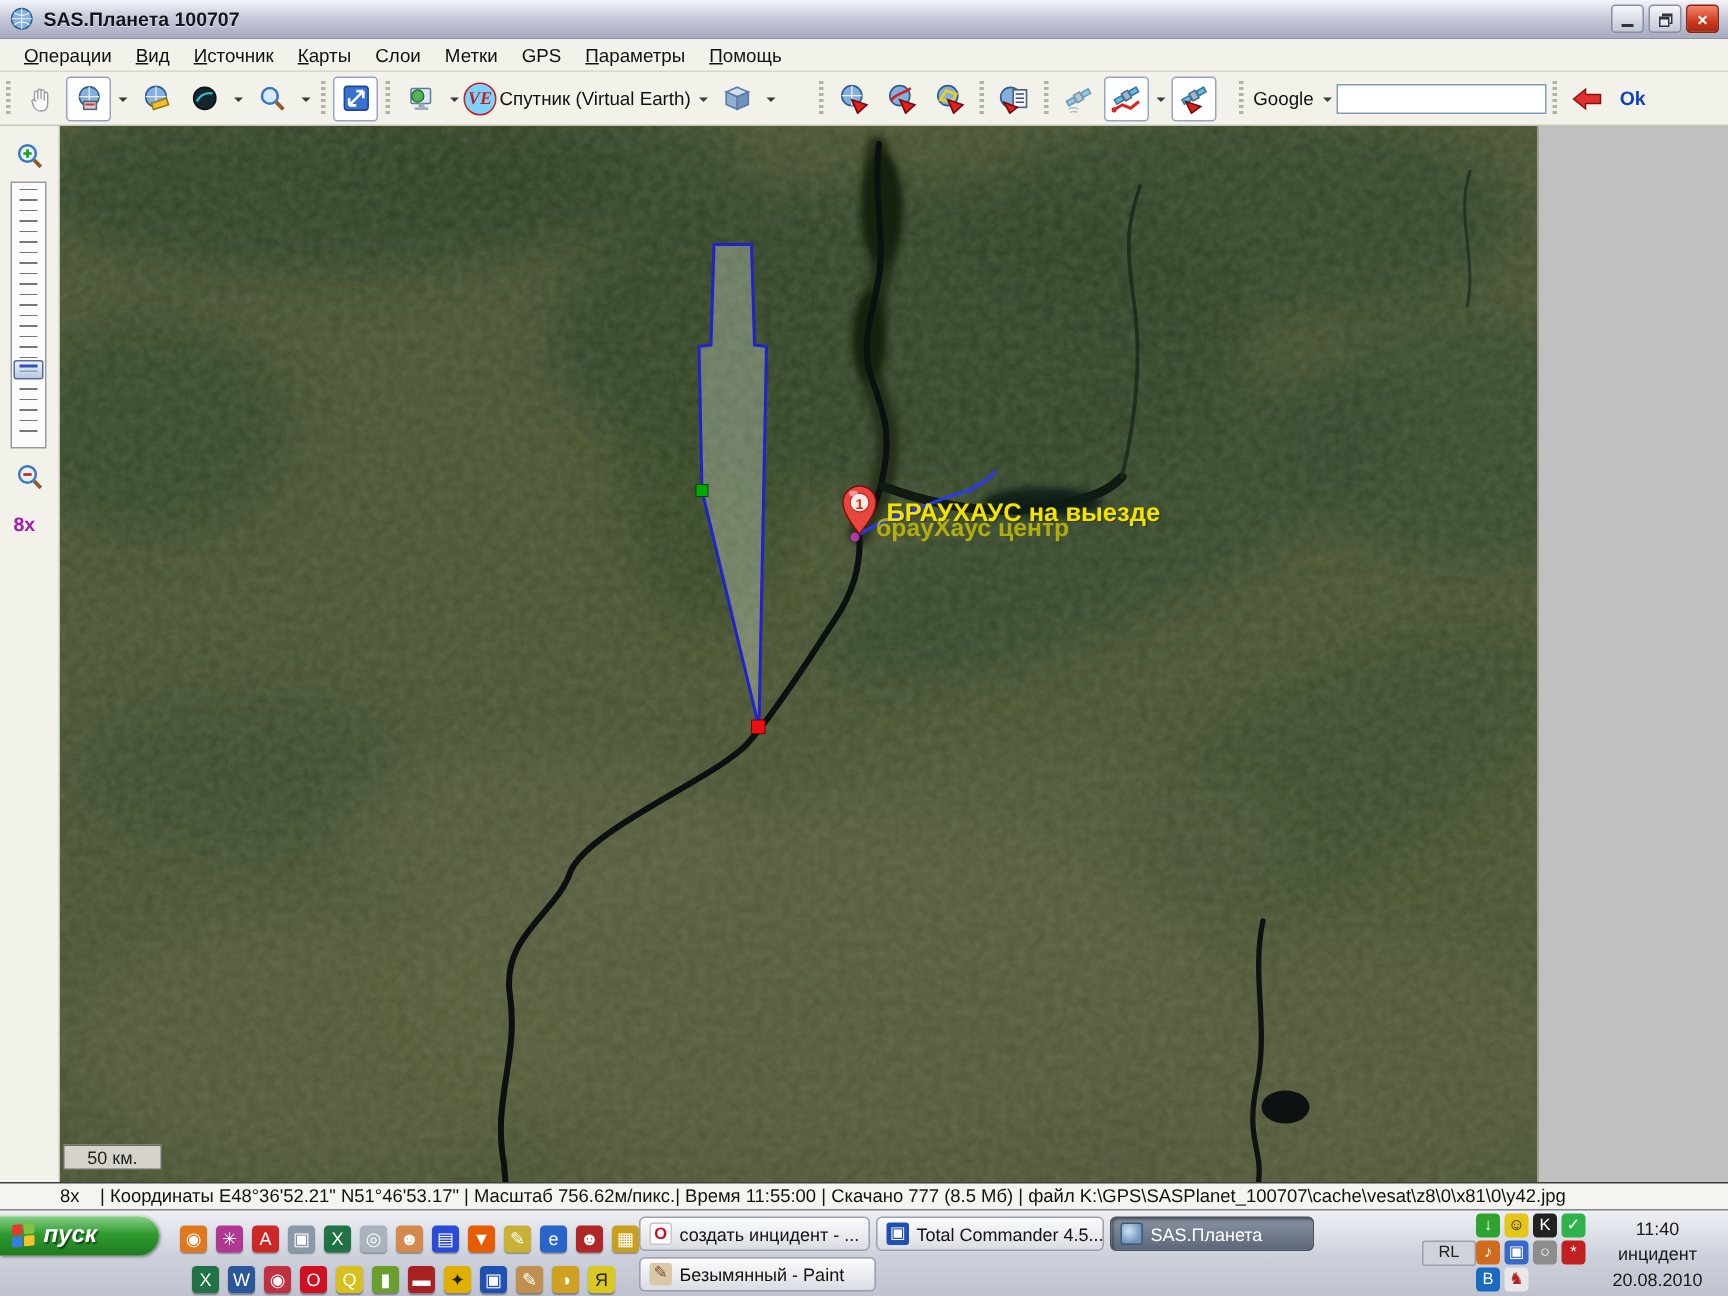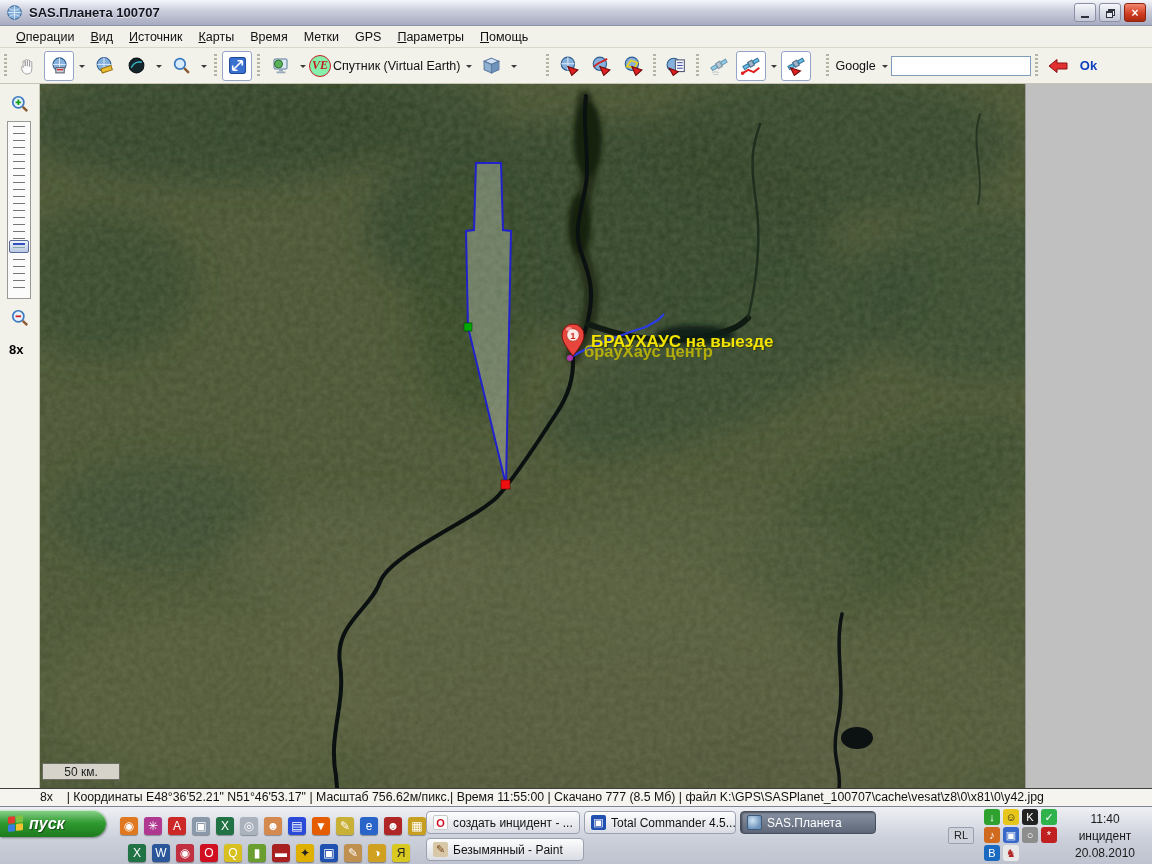--- a/index.html
+++ b/index.html
@@ -29,41 +29,41 @@
 
   
   .toolbar{position:absolute;left:0;top:48px;width:1152px;height:36px;background:#f2f1ea;
     border-bottom:1px solid #c9c6b8;display:flex;align-items:center;box-sizing:border-box;}
   .grip{width:3px;height:24px;margin:0 4px;background:repeating-linear-gradient(180deg,#b5b2a4 0 2px,transparent 2px 4px);}
   .tbtn{height:28px;min-width:28px;display:flex;align-items:center;justify-content:center;border-radius:3px;margin:0 1px;border:1px solid transparent;}
   .tbtn.checked{background:#fff;border:1px solid #96a4c8;}
   .caret{width:0;height:0;border:3.5px solid transparent;border-top-color:#3a3a3a;margin:5px 3px 0 4px;}
   .tlabel{font-size:12.5px;color:#111;margin:0 2px;}
   .ve{font-family:"Liberation Serif",serif;font-weight:bold;font-style:italic;color:#c41f1f;font-size:12px;
-      border:1.5px solid #c41f1f;border-radius:50%;width:20px;height:20px;display:flex;align-items:center;justify-content:center;background:#86efac;}
+      border:1.5px solid #c41f1f;border-radius:50%;width:20px;height:20px;display:flex;align-items:center;justify-content:center;background:#7dd3fc;}
   .search-box{width:140px;height:20px;border:1px solid #7f9db9;background:#fff;font-size:12px;padding:0 4px;box-sizing:border-box;}
   .ok-label{font-weight:bold;font-size:13px;color:#1040c0;margin:0 6px;}
 
   
   .main{position:absolute;left:0;top:84px;width:1152px;height:704px;}
   .sidebar{position:absolute;left:0;top:0;width:40px;height:704px;background:#f2f1ea;border-right:1px solid #c9c6b8;box-sizing:border-box;}
   .zoombtn{position:absolute;left:8px;width:24px;height:24px;display:flex;align-items:center;justify-content:center;}
   .slider{position:absolute;left:7px;top:37px;width:24px;height:178px;border:1px solid #999;background:#fbfbfb;box-sizing:border-box;}
   .ticks{position:absolute;left:5px;top:4px;width:12px;height:168px;
     background:repeating-linear-gradient(180deg,#777 0 1px,transparent 1px 7px);}
   .thumb{position:absolute;left:1px;top:118px;width:20px;height:13px;border:1px solid #5a6a9a;border-radius:2px;
     background:linear-gradient(#eef2fa,#b9c7e2);box-sizing:border-box;}
   .thumb i{display:block;height:2px;margin:2px 3px 0 3px;background:#3050c0;}
   .thumb i+i{background:#8aa;height:1px;}
-  .zoom-scale{position:absolute;left:9px;top:258px;font-weight:bold;font-size:13px;color:#000000;}
+  .zoom-scale{position:absolute;left:9px;top:258px;font-weight:bold;font-size:13px;color:#a21caf;}
 
   .map{position:absolute;left:40px;top:0;width:985px;height:704px;overflow:hidden;background:#47502f;}
   .map svg{display:block;}
   .map text{font-family:"Liberation Sans",sans-serif;}
-  .scalebar{position:absolute;left:2px;top:679px;width:78px;height:17px;background:#d6d3ca;border:1px solid #6d6d66;
+  .scalebar{position:absolute;left:2px;top:679px;width:66px;height:17px;background:#d6d3ca;border:1px solid #6d6d66;
     box-sizing:border-box;font-size:12px;color:#222;display:flex;align-items:center;justify-content:center;}
   .gray-panel{position:absolute;left:1025px;top:0;width:127px;height:704px;background:#c0c0c0;border-left:1px solid #9a9a9a;box-sizing:border-box;}
 
   
   .statusbar{position:absolute;left:0;top:788px;width:1152px;height:18px;background:#f5f4ee;border-top:1px solid #3f3f3f;
     box-sizing:border-box;font-size:12.3px;color:#111;line-height:17px;padding-left:40px;white-space:pre;overflow:hidden;}
 
   
   .taskbar{position:absolute;left:0;top:806px;width:1152px;height:58px;
     background:linear-gradient(#eef0f5,#ccd0da 55%,#bfc3cf);border-top:1px solid #7f8495;box-sizing:border-box;}
@@ -85,21 +85,21 @@
     background:linear-gradient(#fdfdfe,#d9dce3);display:flex;align-items:center;padding:0 6px;box-sizing:border-box;
     font-size:12px;color:#111;white-space:nowrap;overflow:hidden;}
   .taskbtn.active{background:linear-gradient(#8a93a3,#5e6778);border-color:#49505f;color:#fff;
     box-shadow:inset 1px 1px 2px rgba(0,0,0,.45);}
   .tb-ico{width:15px;height:15px;border-radius:2px;margin-right:5px;font-size:11px;line-height:15px;text-align:center;color:#fff;flex:0 0 15px;}
   .tb-ico.opera{background:#fff;color:#d01020;font-weight:bold;border:1px solid #c8c8c8;box-sizing:border-box;}
   .tb-ico.tc{background:#2050b0;}
   .tb-ico.sas{background:radial-gradient(circle at 35% 35%,#cfe4f4,#6f94bc 70%);border:1px solid #3c5a7c;box-sizing:border-box;}
   .tb-ico.paint{background:#d8c8a8;color:#7a4a20;}
 
-  .lang-ind{position:absolute;left:948px;top:20px;width:26px;height:17px;background:#ced2da;border:1px solid #9aa0af;
+  .lang-ind{position:absolute;left:948px;top:20px;width:36px;height:17px;background:#ced2da;border:1px solid #9aa0af;
     box-sizing:border-box;font-size:11px;color:#222;text-align:center;line-height:15px;border-radius:2px;}
   .tray{position:absolute;left:984px;top:2px;}
   .trayrow{display:flex;gap:3px;margin-bottom:2px;}
   .tray-ico{width:16px;height:16px;border-radius:3px;color:#fff;font-size:11px;line-height:16px;text-align:center;overflow:hidden;}
   .clock{position:absolute;left:1062px;top:4px;width:86px;text-align:center;font-size:12px;color:#1a1a1a;line-height:17px;}
 </style>
 </head>
 <body>
 
 <div class="app">
@@ -120,21 +120,21 @@
         </span>
       </span>
     <span class="winbtn close">×</span>
   </div>
 
   <div class="menubar">
     <span class="menu-item u">Операции</span>
     <span class="menu-item u">Вид</span>
     <span class="menu-item u">Источник</span>
     <span class="menu-item u">Карты</span>
-    <span class="menu-item">Время</span>
+    <span class="menu-item">Слои</span>
     <span class="menu-item">Метки</span>
     <span class="menu-item">GPS</span>
     <span class="menu-item u">Параметры</span>
     <span class="menu-item u">Помощь</span>
   </div>
 
   <div class="toolbar">
     <span class="grip"></span>
 
     <span class="tbtn">

